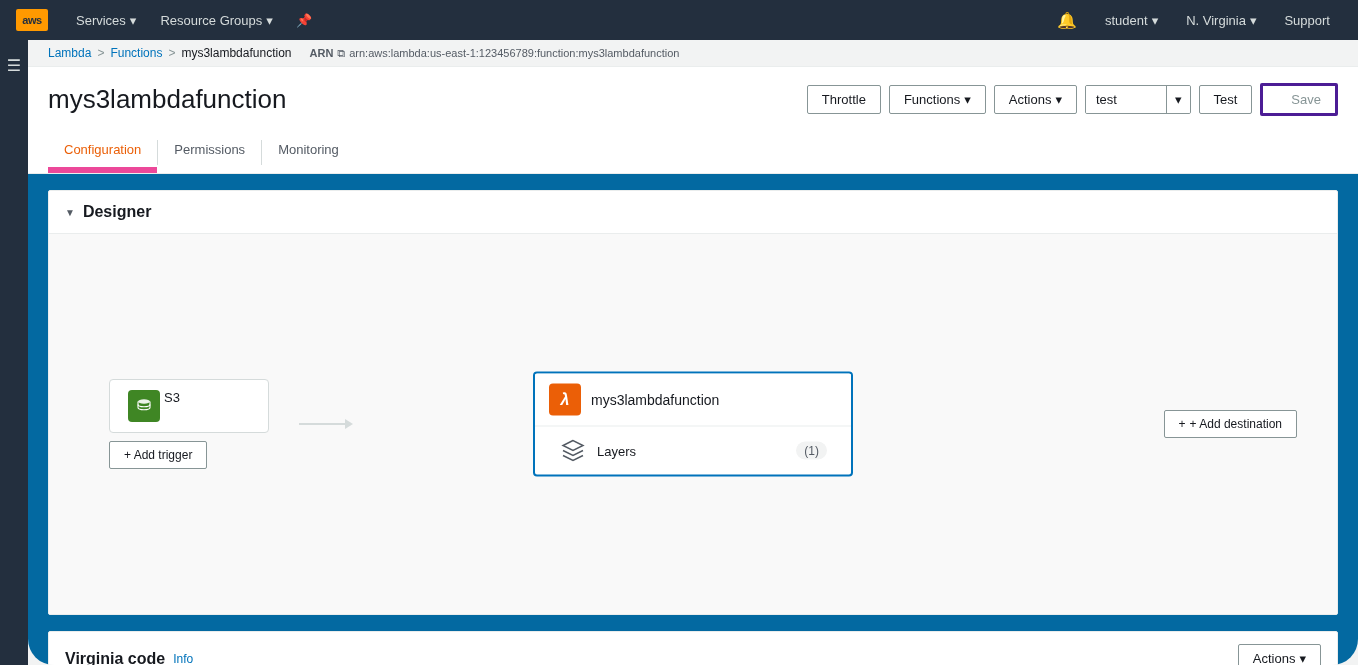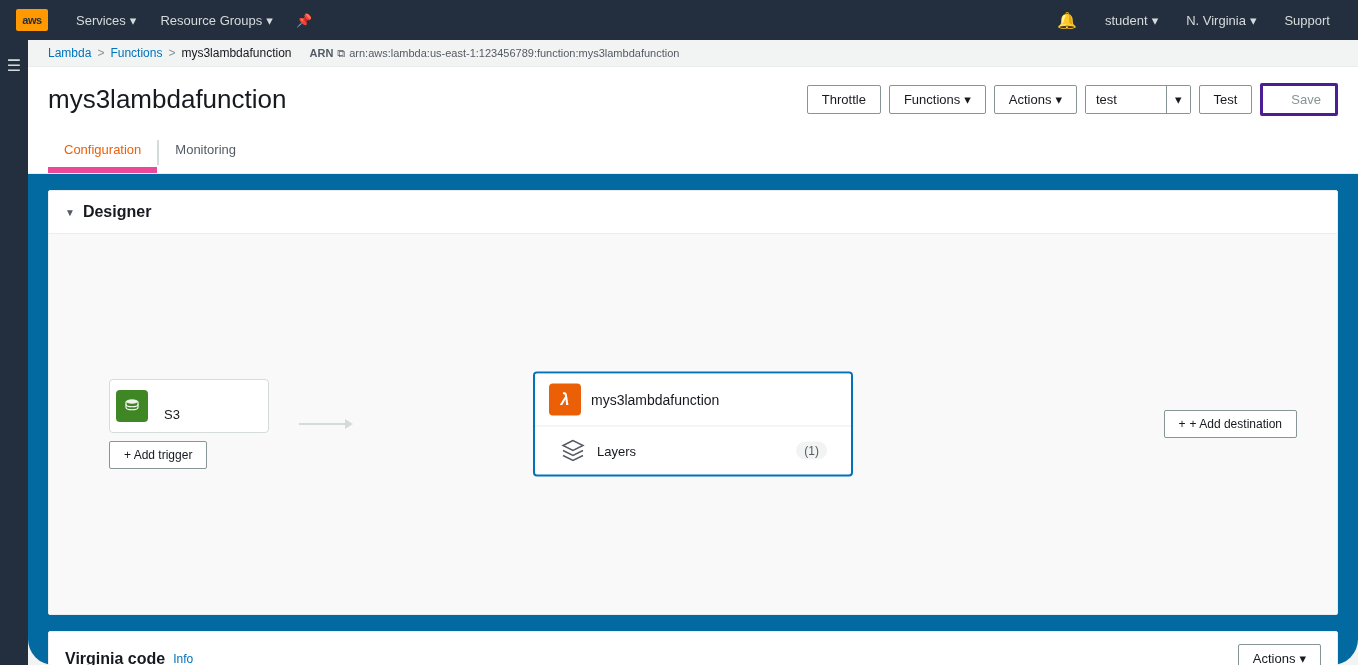--- a/index.html
+++ b/index.html
@@ -230,24 +230,24 @@
       transform: translateY(-50%);
       display: flex;
       flex-direction: column;
       align-items: flex-start;
       gap: 8px;
     }
     .trigger-box {
       background: #fff;
       border: 1px solid #d5dbdb;
       border-radius: 4px;
-      padding: 10px 6px;
-      display: flex;
-      align-items: flex-end;
-      gap: 16px;
+      padding: 10px 18px;
+      display: flex;
+      align-items: flex-start;
+      gap: 4px;
       min-width: 160px;
     }
     .s3-icon {
       width: 32px;
       height: 32px;
       background: #3f8624;
       border-radius: 4px;
       display: flex;
       align-items: center;
       justify-content: center;
@@ -498,20 +498,21 @@
             <span class="test-select-arrow">▾</span>
           </div>
           <button class="btn btn-primary" style="border:1px solid #879596;">Test</button>
           <button class="btn btn-disabled">Save</button>
         </div>
       </div>
 
       <div class="tabs">
         <div class="tab active">Configuration</div>
         <div style="width:1px;background:#d5dbdb;margin:8px 0;"></div>
+        <div class="tab">Permissions</div>
         <div style="width:1px;background:#d5dbdb;margin:8px 0;"></div>
         <div class="tab">Monitoring</div>
       </div>
     </div>
 
     <div class="section">
       <div class="section-header">
         <span class="section-arrow">▼</span>
         <span>Designer</span>
       </div>

